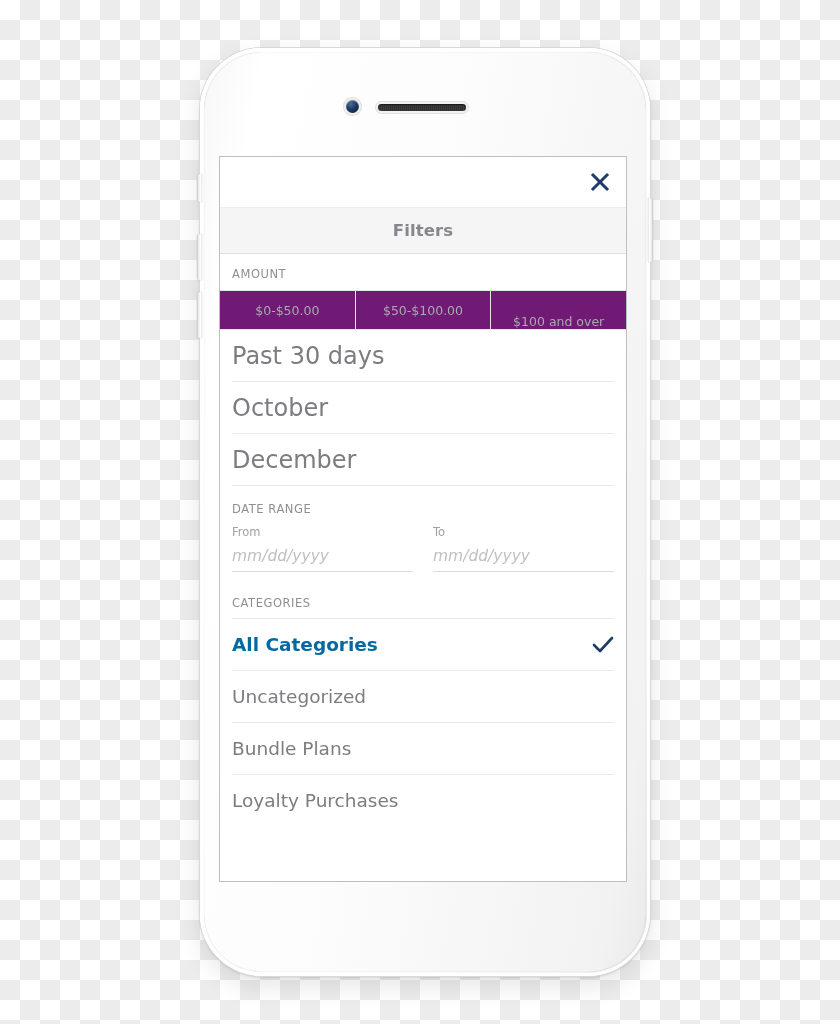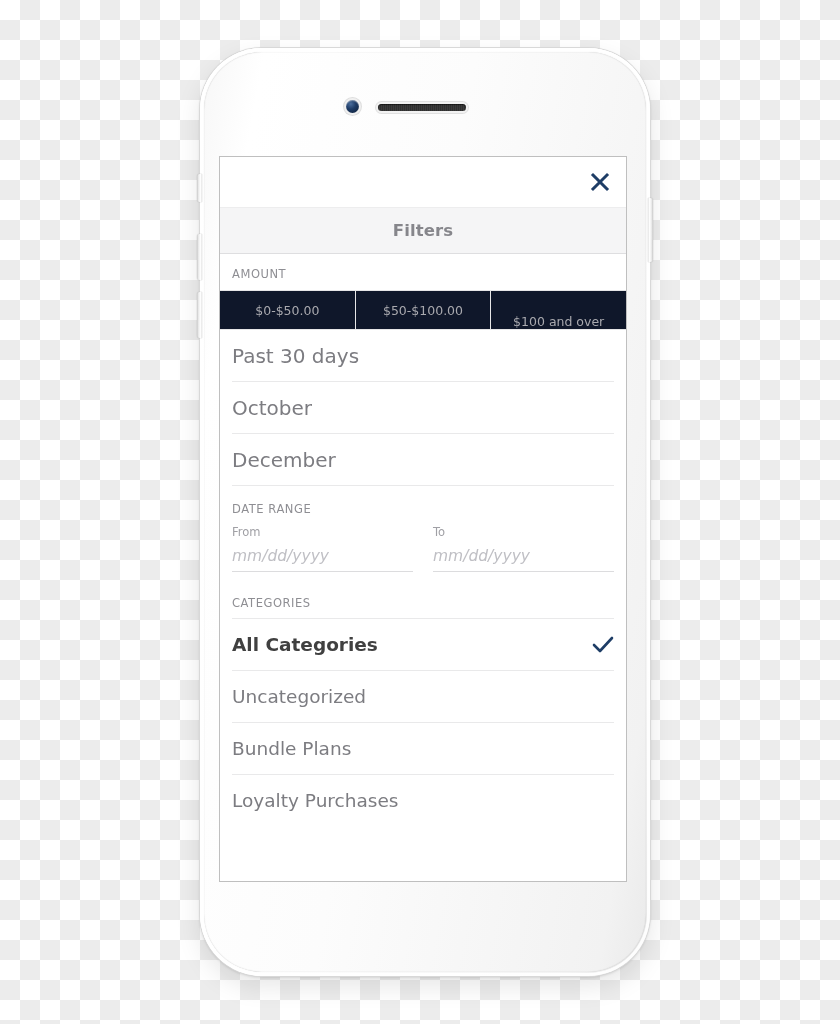--- a/index.html
+++ b/index.html
@@ -138,21 +138,21 @@
     font-size: 11.5px;
     letter-spacing: 0.55px;
     color: #8e8e93;
     padding: 13px 12px 9px 12px;
     text-transform: uppercase;
   }
 
   
   #amount-options {
     display: flex;
-    background: #0f172a;
+    background: #701a75;
     border-top: 1px solid #e6e6e7;
     border-bottom: 1px solid #e6e6e7;
     height: 38px;
   }
   .amount-option {
     flex: 1;
     display: flex;
     align-items: center;
     justify-content: center;
     font-size: 12.5px;
@@ -167,21 +167,21 @@
   #date-section { padding: 0; }
   .date-row {
     margin: 0 12px;
     height: 51px;
     display: flex;
     align-items: center;
     border-bottom: 1px solid #e9e9ea;
     cursor: pointer;
   }
   .date-row-label {
-    font-size: 20px;
+    font-size: 24px;
     color: #7c7c81;
     font-weight: 400;
   }
 
   
   #date-range-section { padding: 0 12px; }
   #date-range-label {
     font-size: 11.5px;
     letter-spacing: 0.55px;
     color: #8e8e93;
@@ -233,21 +233,21 @@
     justify-content: space-between;
     border-top: 1px solid #e9e9ea;
     cursor: pointer;
   }
   .category-row-label {
     font-size: 18.5px;
     color: #7c7c81;
     font-weight: 400;
   }
   .category-row.selected .category-row-label {
-    color: #404040;
+    color: #0369a1;
     font-weight: 700;
     text-align: center;
   }
   .check-icon { display: flex; align-items: center; }
 </style>
 </head>
 <body>
 
 <div id="phone-frame">
   <div id="phone-body-inner"></div>

